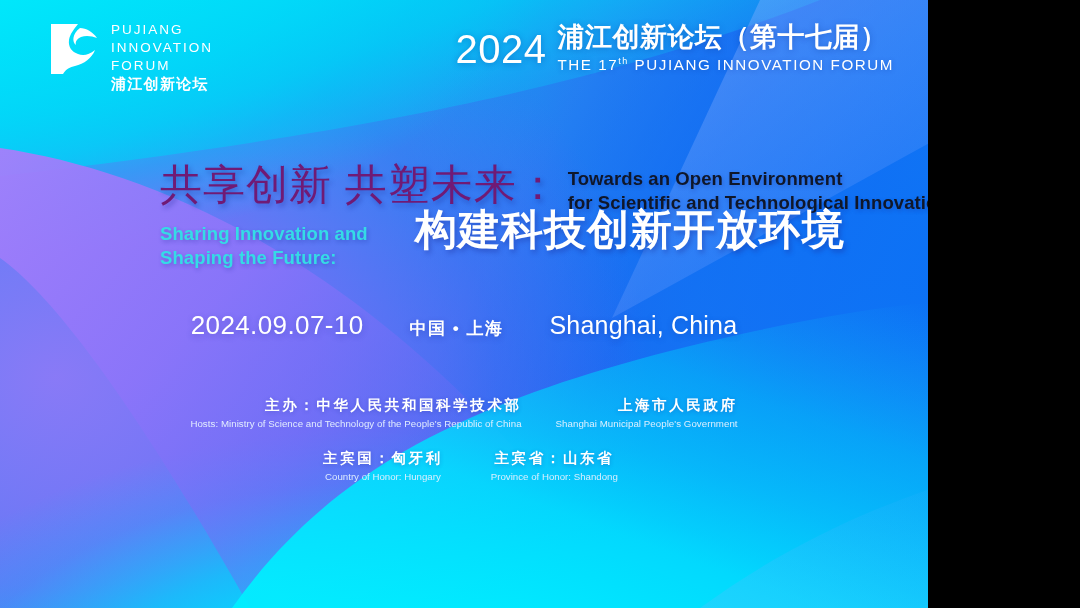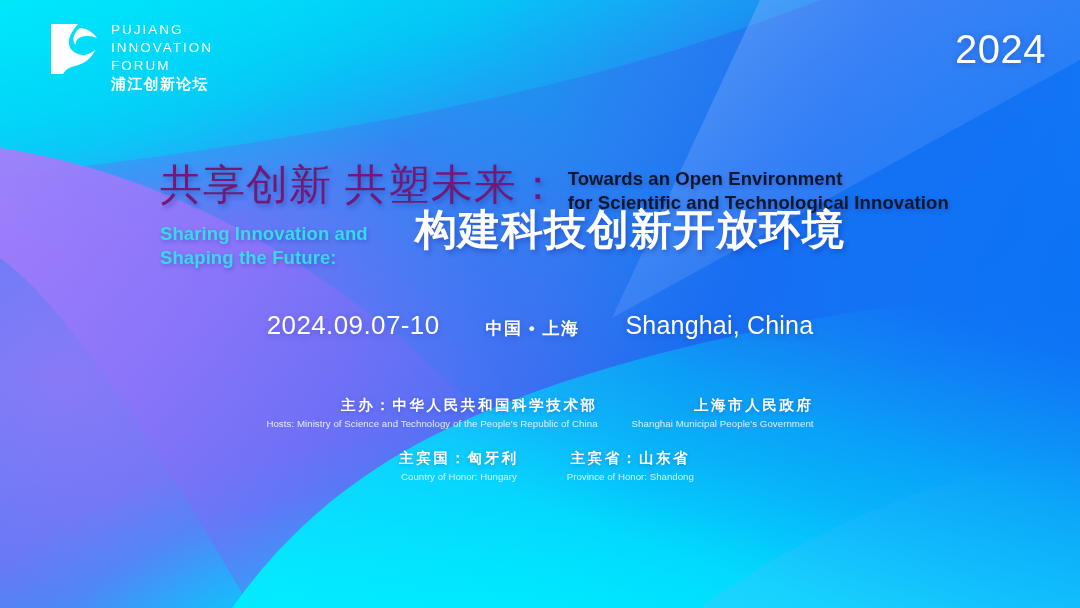--- a/index.html
+++ b/index.html
@@ -3,21 +3,21 @@
 <meta charset="utf-8">
 <title>Pujiang Innovation Forum 2024</title>
 <style>
   html, body {
     margin: 0;
     padding: 0;
     background: #000;
   }
   #poster {
     position: relative;
-    width: 1080px;
+    width: 928px;
     height: 608px;
     overflow: hidden;
     font-family: "Liberation Sans", "DejaVu Sans", sans-serif;
     background: #0ac8f5;
   }
 
   
   .bg-layer {
     position: absolute;
     inset: 0;
@@ -350,20 +350,24 @@
     <div class="logo-words">
       <span class="lw">PUJIANG</span>
       <span class="lw">INNOVATION</span>
       <span class="lw lw-forum">FORUM</span>
       <span class="lw-cn">浦江创新论坛</span>
     </div>
   </div>
 
   <div class="header-right">
     <div class="hdr-year">2024</div>
+    <div class="hdr-stack">
+      <span class="hdr-cn">浦江创新论坛（第十七届）</span>
+      <span class="hdr-en"><span>THE 17</span><sup>th</sup><span> PUJIANG INNOVATION FORUM</span></span>
+    </div>
   </div>
 
   <div class="title-block">
     <div class="title-row1">
       <div class="cn-big">共享创新 共塑未来：</div>
       <div class="en-sub-right">
         <div>Towards an Open Environment</div>
         <div>for Scientific and Technological Innovation</div>
       </div>
     </div>

